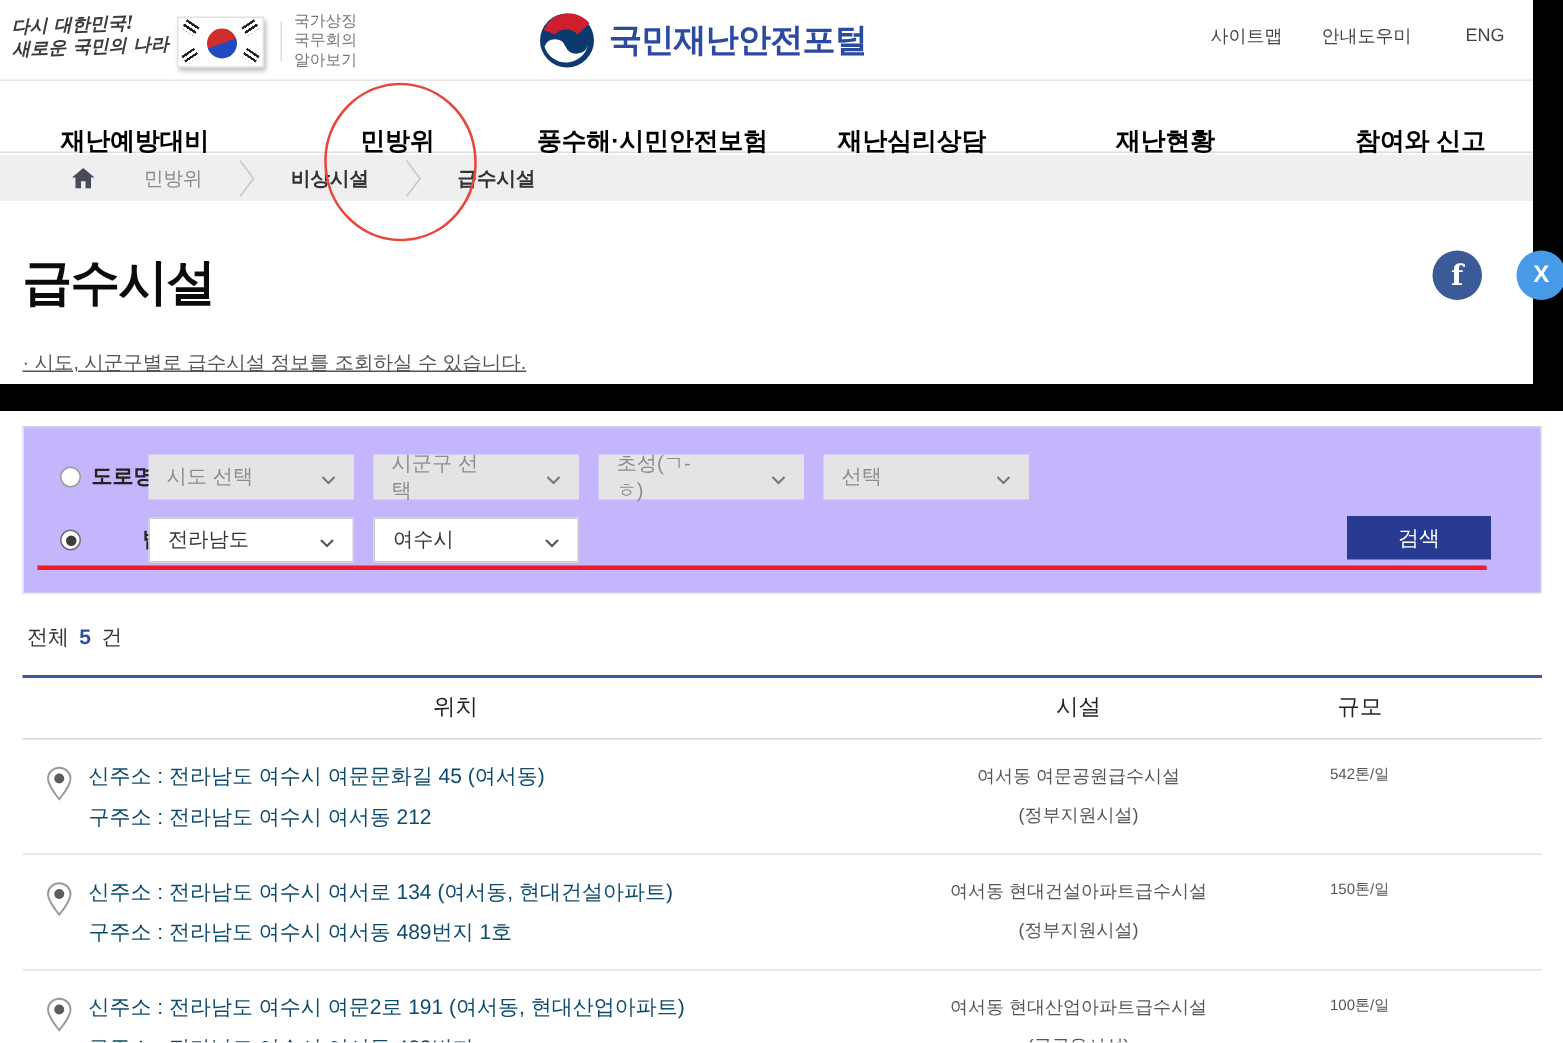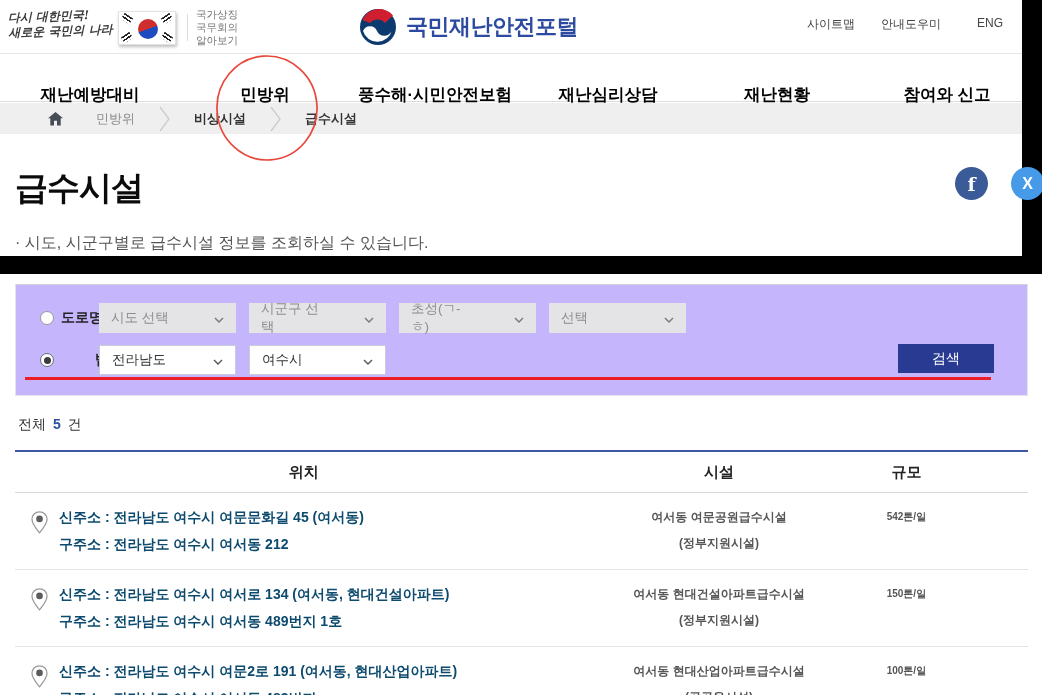--- a/index.html
+++ b/index.html
@@ -36,21 +36,21 @@
   .crumb-sep { margin:0 24px; display:inline-flex; }
 
   
   .red-ellipse { position:absolute; left:205px; top:52px; width:124px; height:114px; pointer-events:none; z-index:4; }
 
   
   .page-title { position:absolute; left:15px; top:166px; font-size:33px; font-weight:800; color:#0b0b0b; letter-spacing:-1px; }
   .social { position:absolute; top:167px; width:33px; height:33px; border-radius:50%; color:#fff; display:flex; align-items:center; justify-content:center; cursor:pointer; }
   .social.fb { left:955px; background:#3a5a98; font-family:"DejaVu Serif",serif; font-weight:bold; font-size:19px; z-index:6; }
   .social.tw { left:1011px; background:#469ae8; font-weight:bold; font-size:16px; z-index:6; }
-  .page-desc { position:absolute; left:15px; top:233px; font-size:16px; color:#555; }
+  .page-desc { position:absolute; left:15px; top:233px; font-size:13px; color:#555;text-decoration:underline; }
 
   
   .black-strip { position:absolute; left:1022px; top:0; width:20px; height:274px; background:#000; z-index:5; }
   .black-bar { position:absolute; left:0; top:256px; width:1042px; height:18px; background:#000; z-index:5; }
 
   
   .panel { position:absolute; left:15px; top:284px; width:1013px; height:112px; background:#c4b5fd; border:1px solid #e2e5ea; border-top-color:#cfd2d8;padding-left:22px; }
   .frow { position:absolute; left:0; height:30px; display:flex; align-items:center; }
   .radio { width:14px; height:14px; border-radius:50%; border:1px solid #9a9a9a; background:#fff; display:inline-flex; align-items:center; justify-content:center; cursor:pointer; }
   .radio.checked { border-color:#6d6d6d; }
@@ -60,21 +60,21 @@
   .sel .cv { margin-left:auto; }
   .sel.disabled { background:#e4e4e6; color:#8d8d8d;gap:36px; }
   .sel.enabled { background:#fff; color:#333; border:1px solid #c9ccd2; }
   .search-btn { position:absolute; left:882px; top:59px; width:96px; height:29px; background:#283a91; color:#fff; font-size:14px; border:none; cursor:pointer; font-family:inherit; }
   .red-underline { position:absolute; left:25px; top:377px; width:966px; height:3px; background:#ee1c25; z-index:3; }
 
   
   .total-line { position:absolute; left:18px; top:416px; font-size:14px; color:#333; }
   .total-line .cnt { color:#2b50a1; font-weight:bold; margin:0 3px; }
   .rtable { position:absolute; left:15px; top:450px; width:1013px; border-top:2px solid #3f56a2; }
-  .trow { display:grid; grid-template-columns:57% 25% 12% 6%; border-bottom:1px solid #e4e4e4;font-weight:bold; }
+  .trow { display:grid; grid-template-columns:57% 25% 12% 6%; border-bottom:1px solid #e4e4e4; }
   .trow.head { border-bottom:1px solid #d9d9d9; }
   .th { text-align:center; line-height:40px; font-size:15px; color:#222; }
   .tc { padding-top:11px; padding-bottom:11px; }
   .loc { display:flex; align-items:flex-start; }
   .pin { margin:6px 0 0 15px; flex:none; }
   .addr { margin-left:10px; font-size:14px; color:#0c4a6e; line-height:27px; }
   .fac { text-align:center; font-size:12px; color:#555; line-height:26px; }
   .cap { text-align:center; font-size:10px; color:#555; line-height:26px; }
 </style>
 </head>

